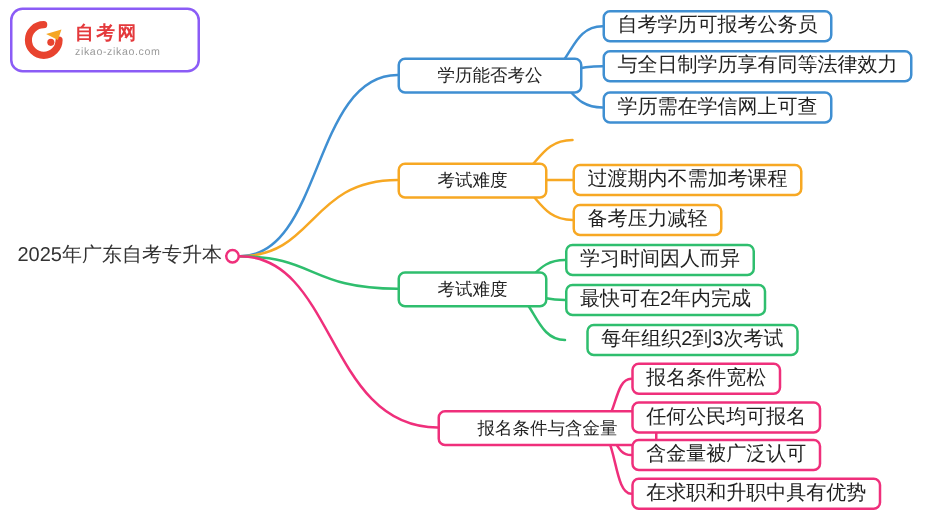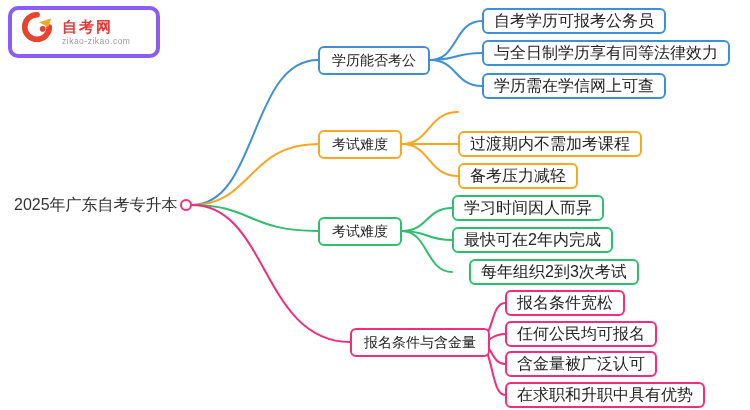--- a/index.html
+++ b/index.html
@@ -13,37 +13,37 @@
   }
   svg.links{position:absolute;left:0;top:0;width:750px;height:410px;}
   svg.links path{fill:none;stroke-width:2;stroke-linecap:round;}
   .s-blue{stroke:var(--blue);} .s-orange{stroke:var(--orange);}
   .s-green{stroke:var(--green);} .s-pink{stroke:var(--pink);}
 
   .node{
     position:absolute;background:#fff;border:2px solid #999;border-radius:6px;
     font-size:16px;line-height:18px;color:#222;padding:2px 10px;white-space:nowrap;
   }
-  .branch{font-size:14px;line-height:19px;padding:3px 12px;font-weight:400;}
+  .branch{font-size:14px;line-height:19px;padding:3px 30px;font-weight:400;}
   .b-blue{border-color:var(--blue);} .b-orange{border-color:var(--orange);}
   .b-green{border-color:var(--green);} .b-pink{border-color:var(--pink);}
 
   .root{
     position:absolute;left:14px;top:195px;font-size:16px;line-height:20px;
     color:var(--text);white-space:nowrap;
   }
   .root-dot{
     position:absolute;left:180px;top:199px;width:8px;height:8px;border-radius:50%;
     background:#fff;border:2px solid var(--pink);
   }
 
   .logo-box{
     position:absolute;left:8px;top:6px;width:152px;height:52px;
-    border:4px solid #8b5cf6;border-radius:10px;background:#fff;
-    display:flex;gap:8px;padding:0 8px;box-sizing:border-box;
+    border:2px solid #8b5cf6;border-radius:10px;background:#fff;
+    display:flex;align-items:center;gap:8px;padding:0 8px;box-sizing:border-box;
   }
   .logo-icon{width:34px;height:34px;flex:0 0 auto;display:block;}
   .logo-text{display:flex;flex-direction:column;justify-content:center;}
   .logo-name{font-size:15px;font-weight:bold;color:var(--logo_red);line-height:18px;letter-spacing:2px;}
   .logo-domain{font-size:8.5px;color:#9a9a9a;line-height:11px;letter-spacing:0.5px;}
 </style>
 </head>
 <body>
 
 <div class="canvas">

